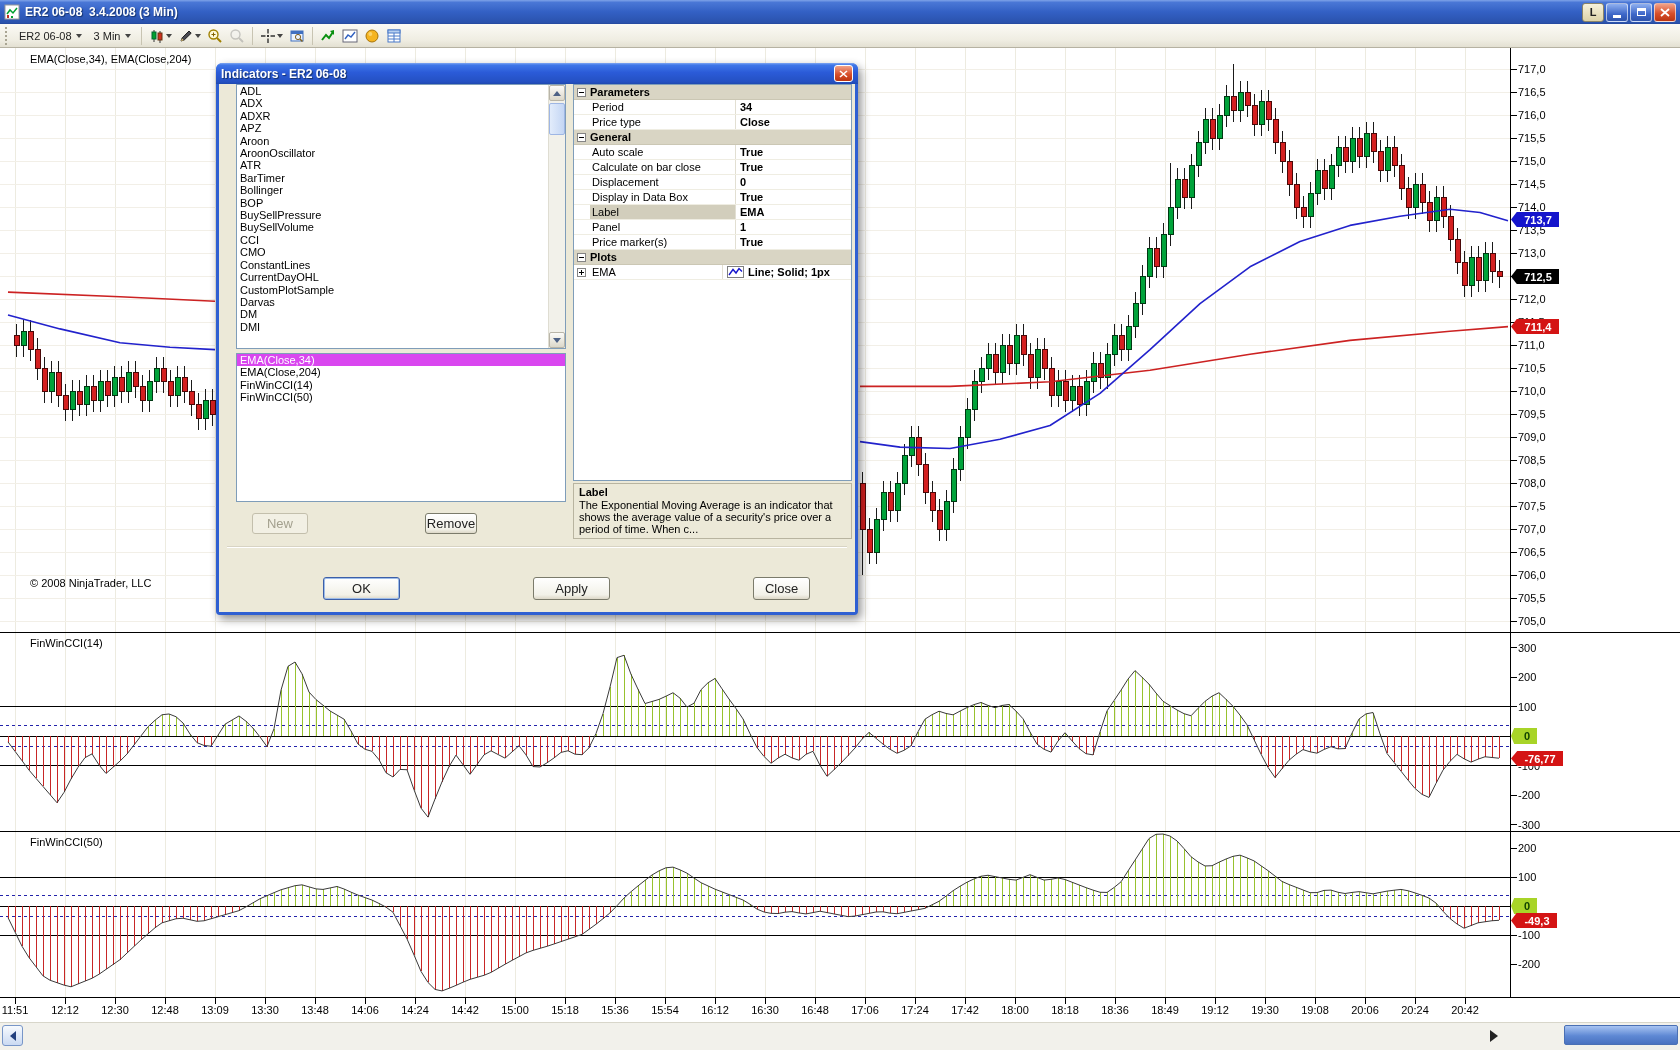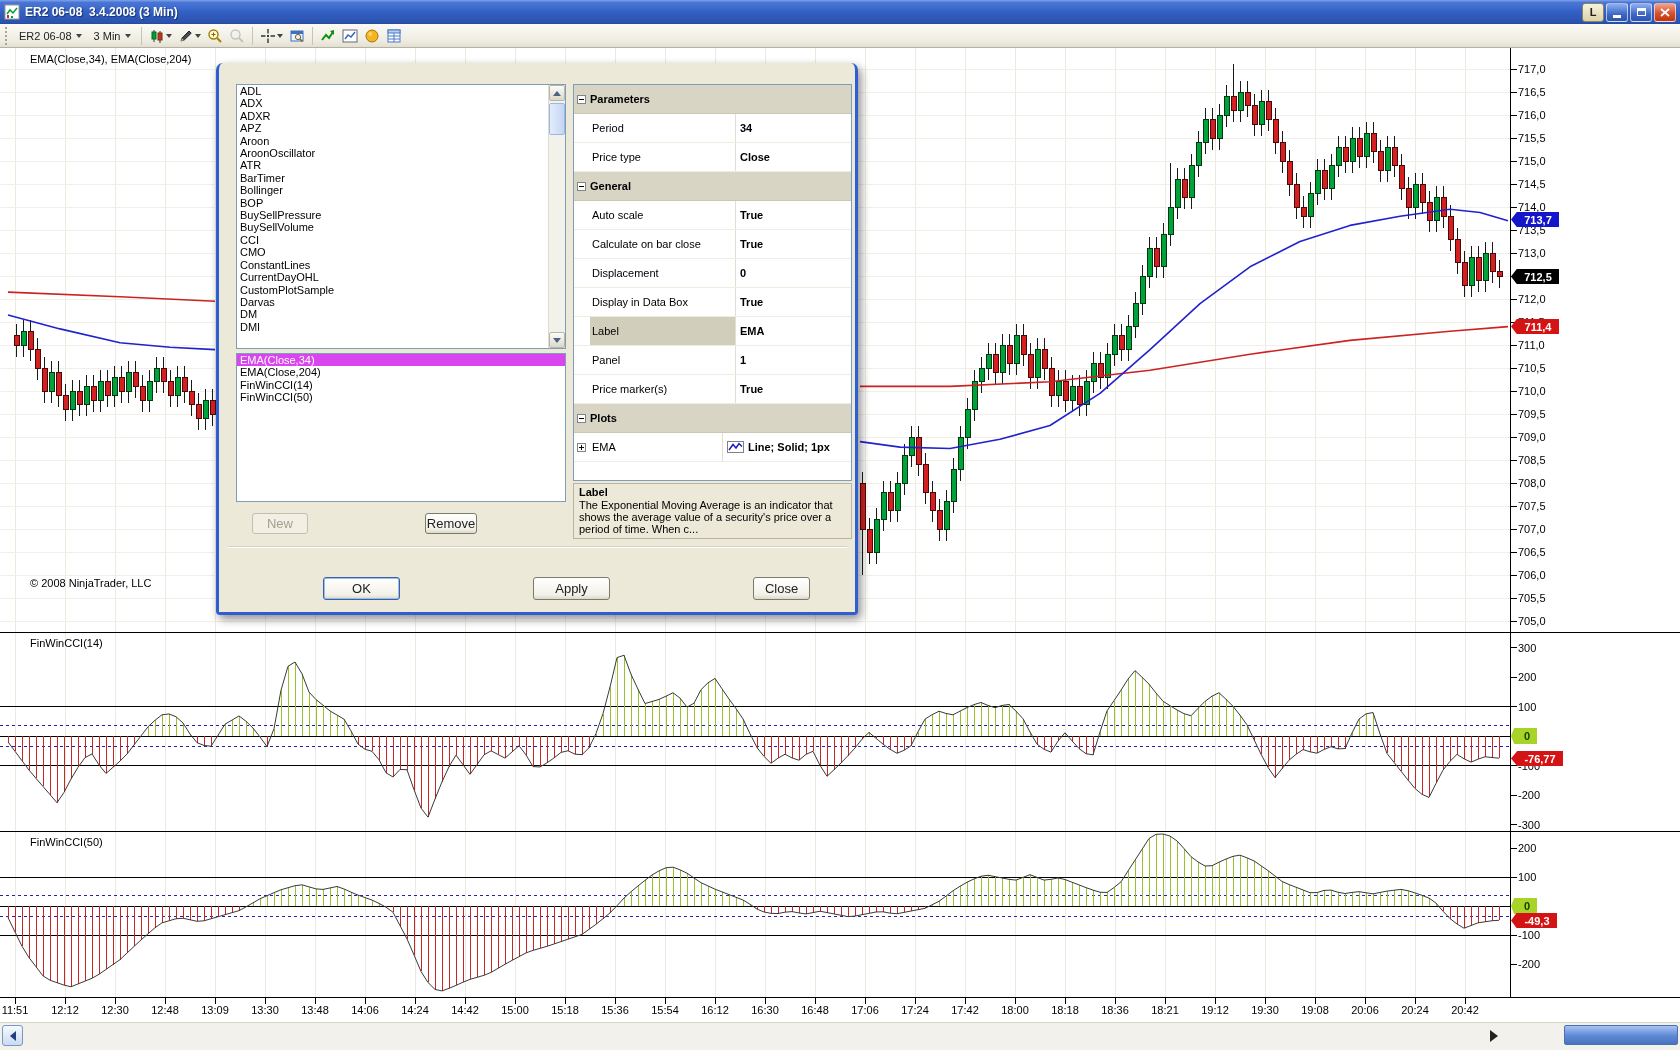--- a/index.html
+++ b/index.html
@@ -65,21 +65,21 @@
 .sb-up{top:0;} .sb-dn{bottom:0;}
 .tri-up{width:0;height:0;border-left:4px solid transparent;border-right:4px solid transparent;border-bottom:5px solid #4D6185;}
 .tri-dn{width:0;height:0;border-left:4px solid transparent;border-right:4px solid transparent;border-top:5px solid #4D6185;}
 .sb-thumb{position:absolute;left:0;top:18px;width:16px;height:32px;border:1px solid #9EB6E4;border-radius:2px;
  background:linear-gradient(90deg,#E2ECFB,#C4D6F4);}
 .xpbtn{position:absolute;height:23px;border:1px solid #7B7B6B;border-radius:3px;font-size:13px;color:#222;
  background:linear-gradient(180deg,#FFFFFF,#F2F1E8 80%,#DDD8C8);display:flex;align-items:center;justify-content:center;}
 .xpbtn.def{border-color:#3C5FA8;box-shadow:inset 0 0 0 1px #9DBCE8;}
 .xpbtn.dis{color:#A3A08E;border-color:#C3BFAC;background:#F2F0E4;}
 .propgrid{position:absolute;left:354px;top:0;width:279px;height:397px;background:#fff;border:1px solid #7F9DB9;font-size:11px;overflow:hidden;}
-.pg-row{display:flex;height:29px;align-items:center;border-bottom:1px solid #EFEDE2;}
+.pg-row{display:flex;height:15px;align-items:center;border-bottom:1px solid #EFEDE2;}
 .pg-row.group{background:#D9D5C4;font-weight:bold;border-bottom:1px solid #CBC7B4;}
 .pm{width:9px;height:9px;border:1px solid #848484;background:#fff;position:relative;margin:0 4px 0 3px;flex:none;}
 .pm::before{content:"";position:absolute;left:1px;right:1px;top:3px;height:1px;background:#000;}
 .pm.plus::after{content:"";position:absolute;top:1px;bottom:1px;left:3px;width:1px;background:#000;}
 .pg-ind{width:16px;flex:none;height:100%;}
 .pg-name{width:145px;flex:none;padding-left:2px;overflow:hidden;white-space:nowrap;height:100%;display:flex;align-items:center;}
 .pg-name.selrow{background:#D2CEBC;}
 .pg-val{flex:1;border-left:1px solid #E2DFD2;padding-left:4px;font-weight:bold;overflow:hidden;white-space:nowrap;height:100%;display:flex;align-items:center;gap:4px;}
 .helpbox{position:absolute;left:354px;top:399px;width:279px;height:56px;background:#ECE9D8;border:1px solid #B8B4A0;padding:2px 5px;font-size:11px;overflow:hidden;}
 .helpbox .ht{font-weight:bold;margin-bottom:1px;}
@@ -970,21 +970,21 @@
       <div class="tlab" style="left: 643px;">15:54</div>
       <div class="tlab" style="left: 693px;">16:12</div>
       <div class="tlab" style="left: 743px;">16:30</div>
       <div class="tlab" style="left: 793px;">16:48</div>
       <div class="tlab" style="left: 843px;">17:06</div>
       <div class="tlab" style="left: 893px;">17:24</div>
       <div class="tlab" style="left: 943px;">17:42</div>
       <div class="tlab" style="left: 993px;">18:00</div>
       <div class="tlab" style="left: 1043px;">18:18</div>
       <div class="tlab" style="left: 1093px;">18:36</div>
-      <div class="tlab" style="left: 1143px;">18:21</div>
+      <div class="tlab" style="left: 1143px;">18:49</div>
       <div class="tlab" style="left: 1193px;">19:12</div>
       <div class="tlab" style="left: 1243px;">19:30</div>
       <div class="tlab" style="left: 1293px;">19:08</div>
       <div class="tlab" style="left: 1343px;">20:06</div>
       <div class="tlab" style="left: 1393px;">20:24</div>
       <div class="tlab" style="left: 1443px;">20:42</div>
     </div>
 
 <div class="marker" style="top:212px;width:48px;background:#1515CC;">713,7</div>
 <div class="marker" style="top:269px;width:48px;background:#000;">712,5</div>
@@ -1106,20 +1106,28 @@
           <rect x="2" y="2" width="12" height="12" fill="#fff" stroke="#4878C8"></rect>
           <rect x="2" y="2" width="12" height="3" fill="#B8D0F0" stroke="#4878C8"></rect>
           <line x1="2" y1="8" x2="14" y2="8" stroke="#4878C8"></line>
           <line x1="2" y1="11" x2="14" y2="11" stroke="#4878C8"></line>
           <line x1="8" y1="5" x2="8" y2="14" stroke="#4878C8"></line>
         </svg>
       </div>
 </div>
 
 <div class="dialog">
+  <div class="dlg-title">
+    <span class="ttl">Indicators - ER2 06-08</span>
+    <div class="dlg-close">
+          <svg width="9" height="8">
+            <path d="M1 1 L8 7 M8 1 L1 7" stroke="#fff" stroke-width="1.6"></path>
+          </svg>
+        </div>
+  </div>
   <div class="dlg-body">
     <div class="listbox lb-avail" id="avail-list">
           <div class="li">ADL</div>
           <div class="li">ADX</div>
           <div class="li">ADXR</div>
           <div class="li">APZ</div>
           <div class="li">Aroon</div>
           <div class="li">AroonOscillator</div>
           <div class="li">ATR</div>
           <div class="li">BarTimer</div>

